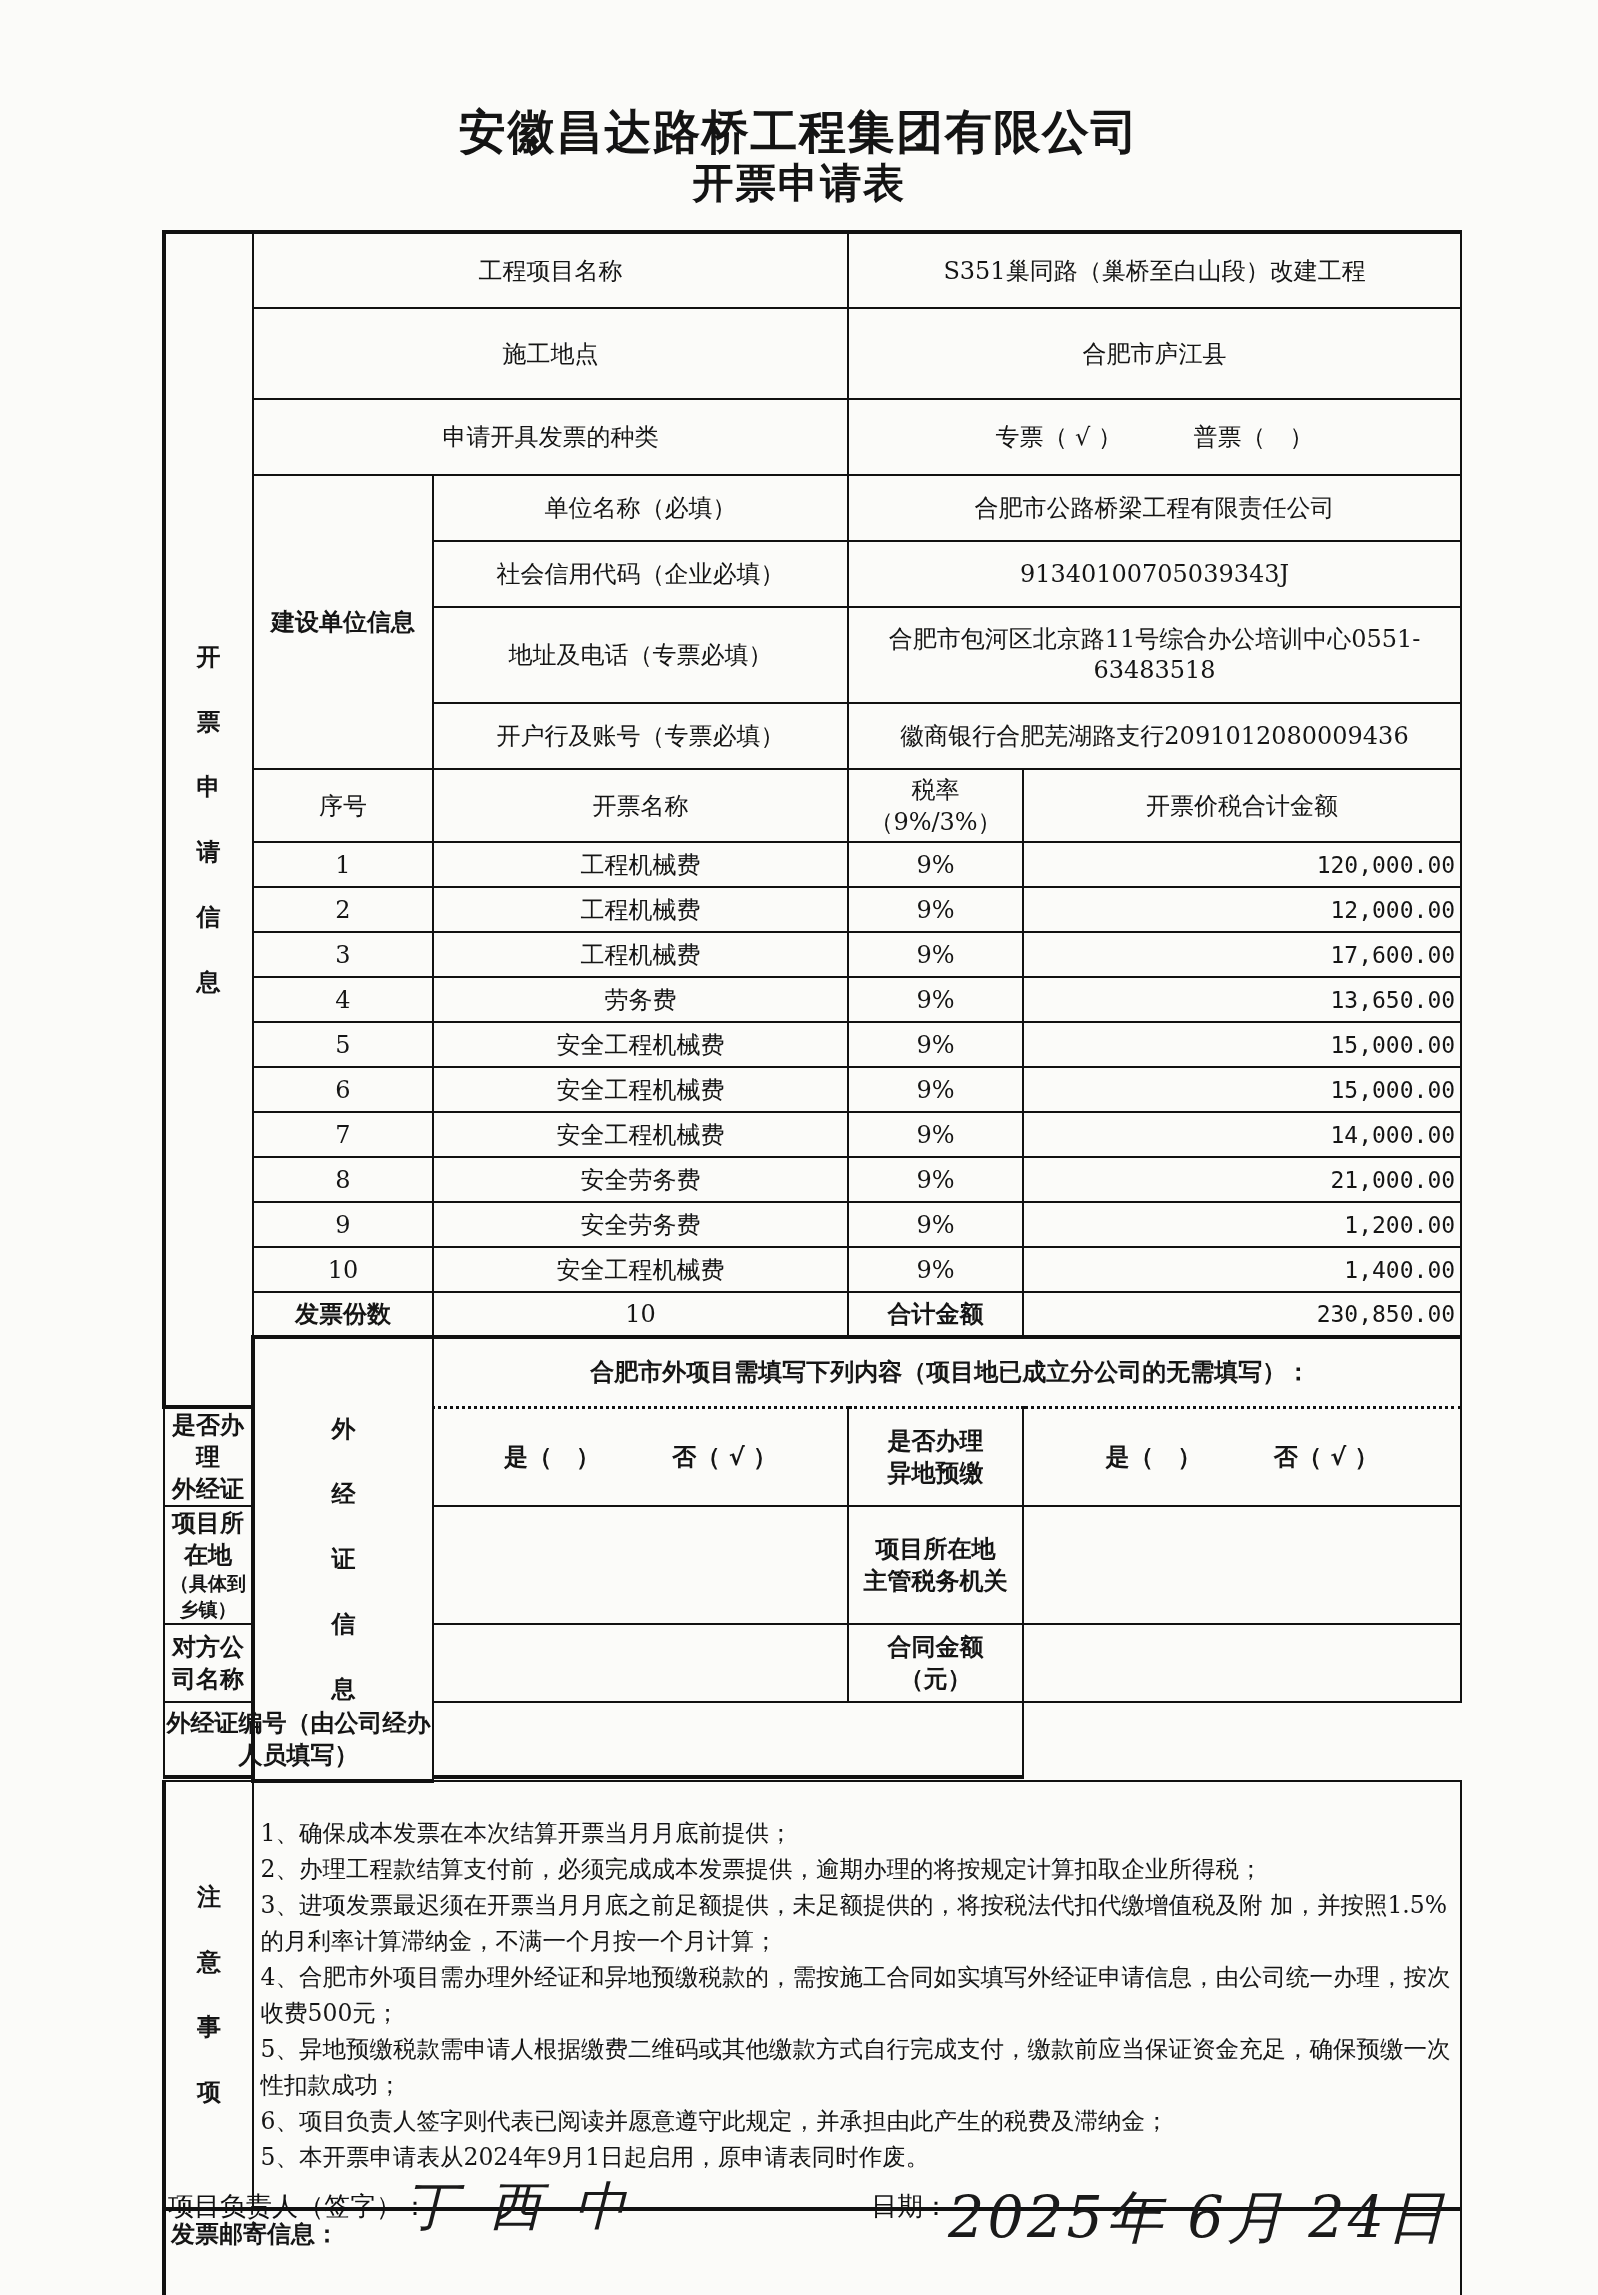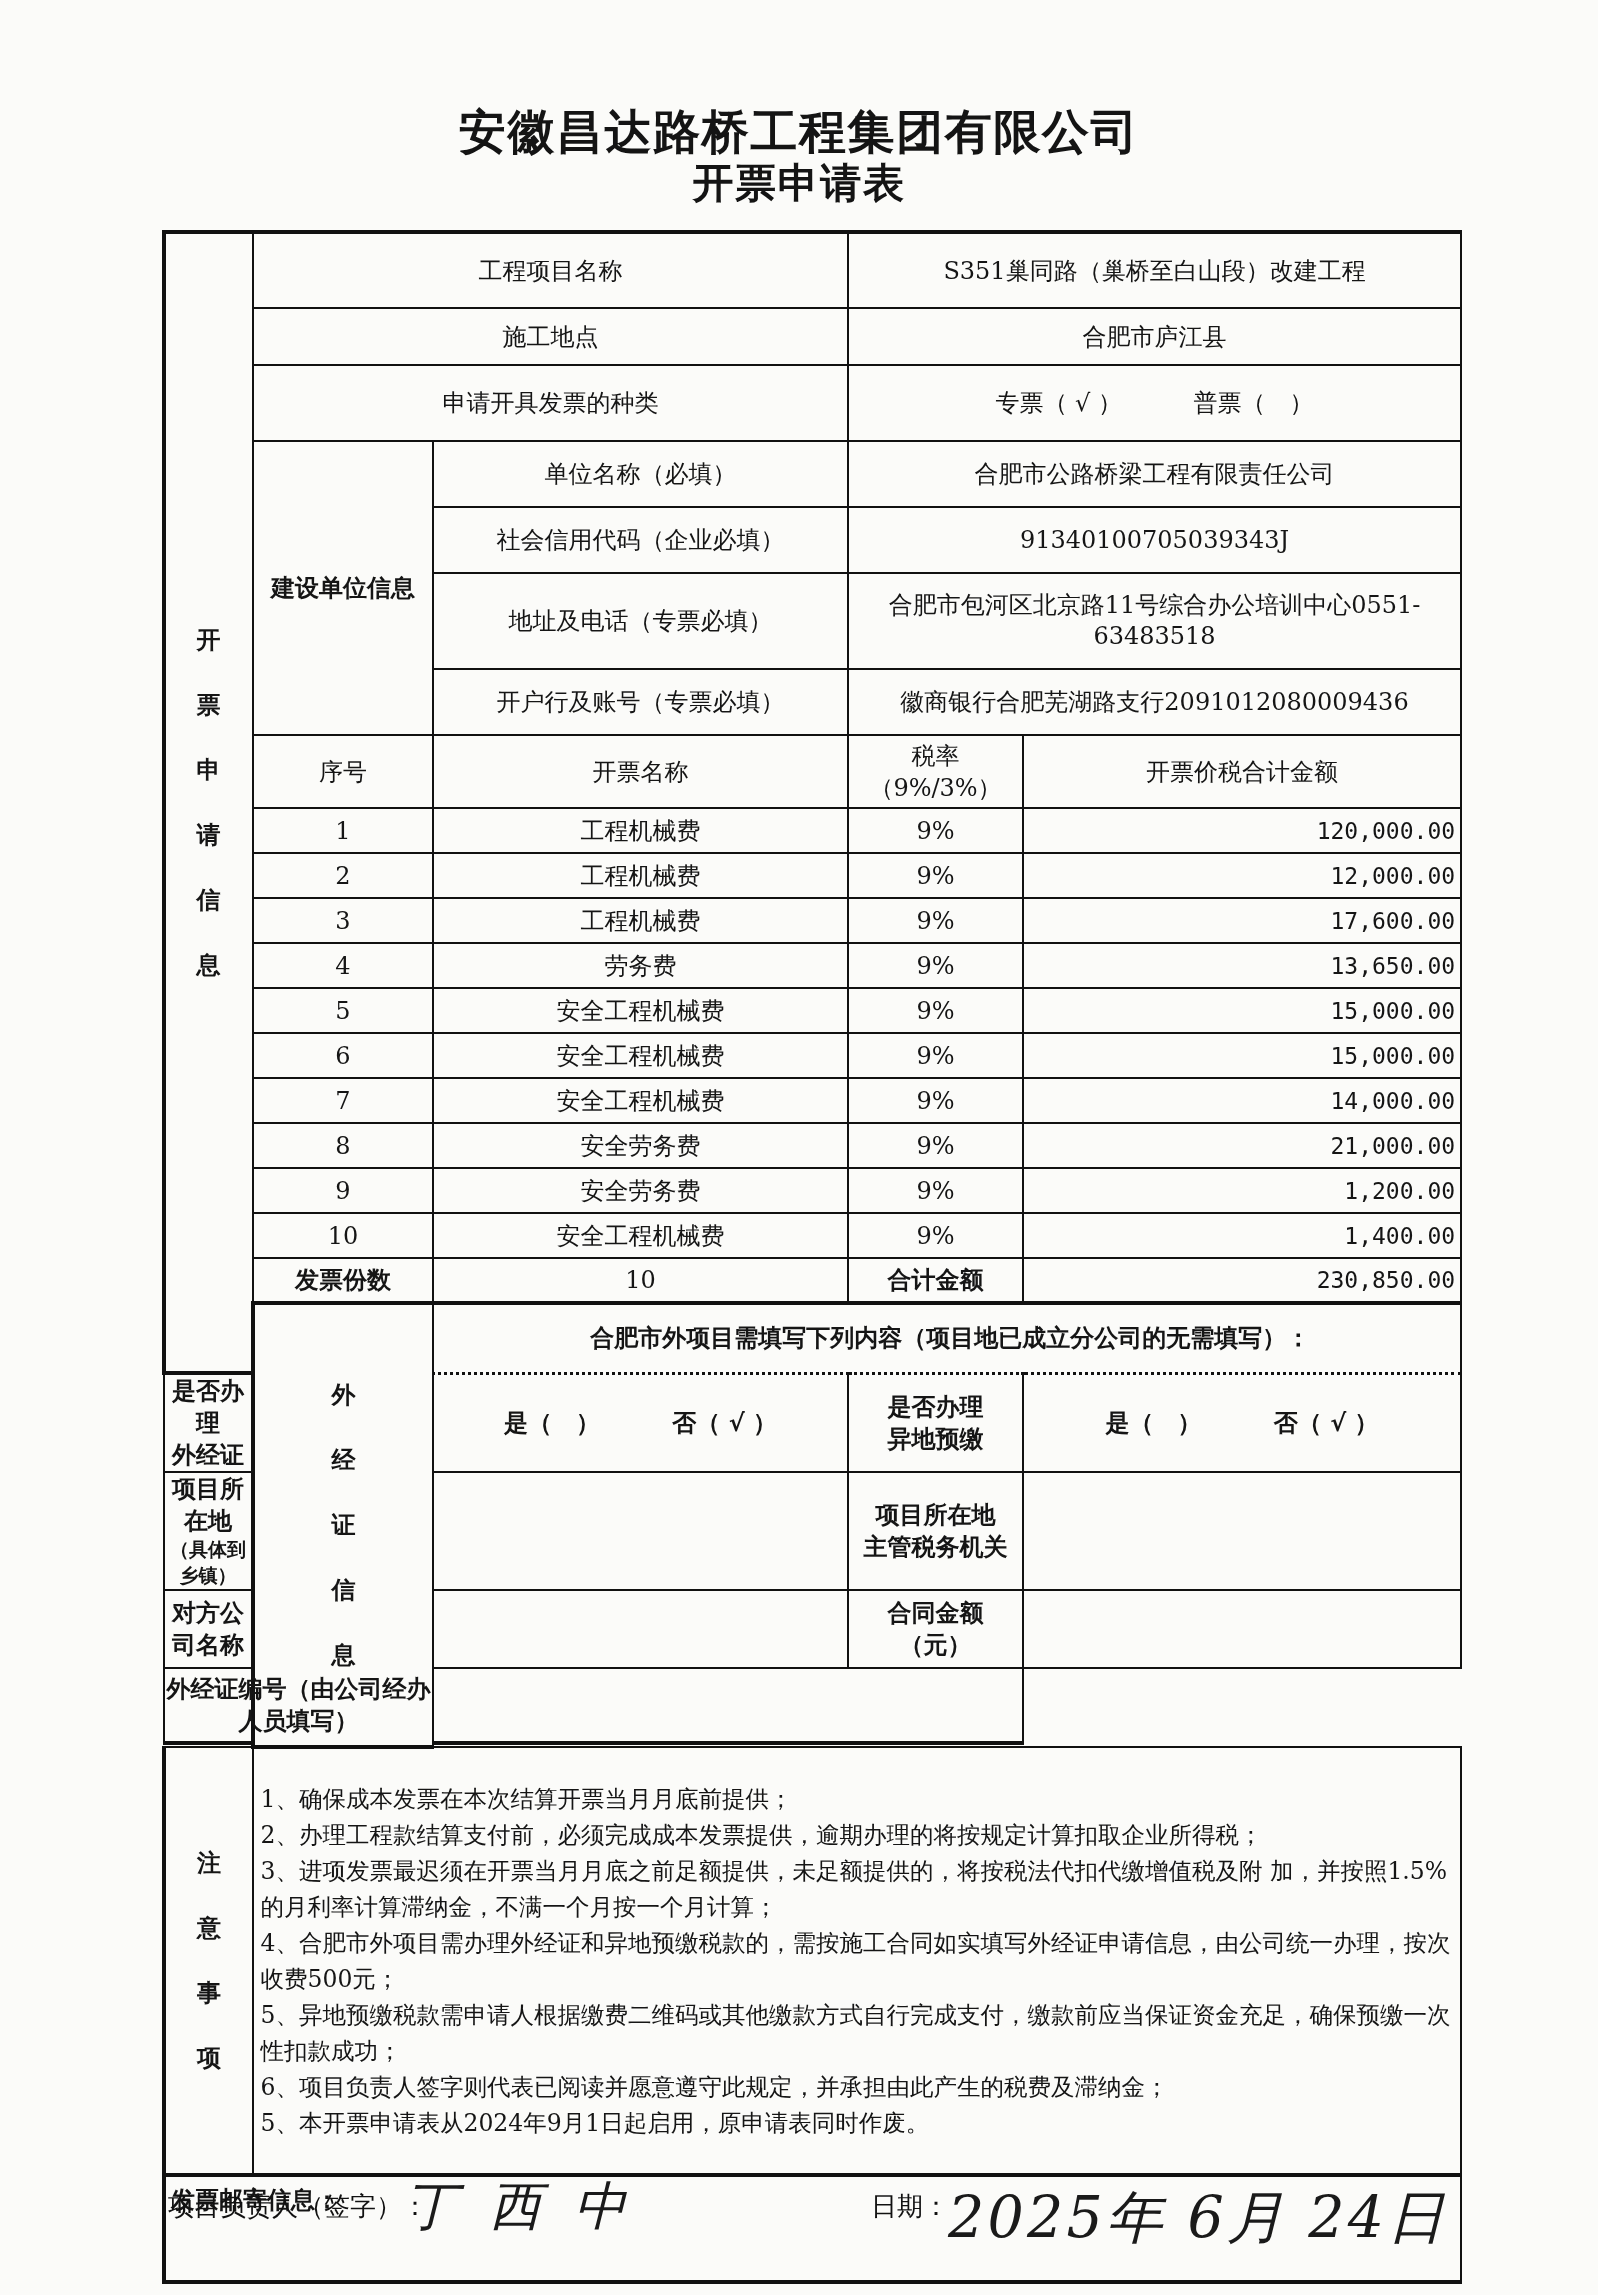--- a/index.html
+++ b/index.html
@@ -74,21 +74,21 @@
       <span>开</span>
       <span>票</span>
       <span>申</span>
       <span>请</span>
       <span>信</span>
       <span>息</span>
     </td>
     <td class="thick-top" colspan="2">工程项目名称</td>
     <td class="thick-top" colspan="2">S351巢同路（巢桥至白山段）改建工程</td>
   </tr>
-  <tr style="height:57px">
+  <tr style="height:91px">
     <td colspan="2">施工地点</td>
     <td colspan="2">合肥市庐江县</td>
   </tr>
   <tr style="height:76px">
     <td colspan="2">申请开具发票的种类</td>
     <td colspan="2" class="check-cell">
       <span class="opt">专票（ √ ）</span>
       <span class="opt">普票（　）</span>
     </td>
   </tr>

